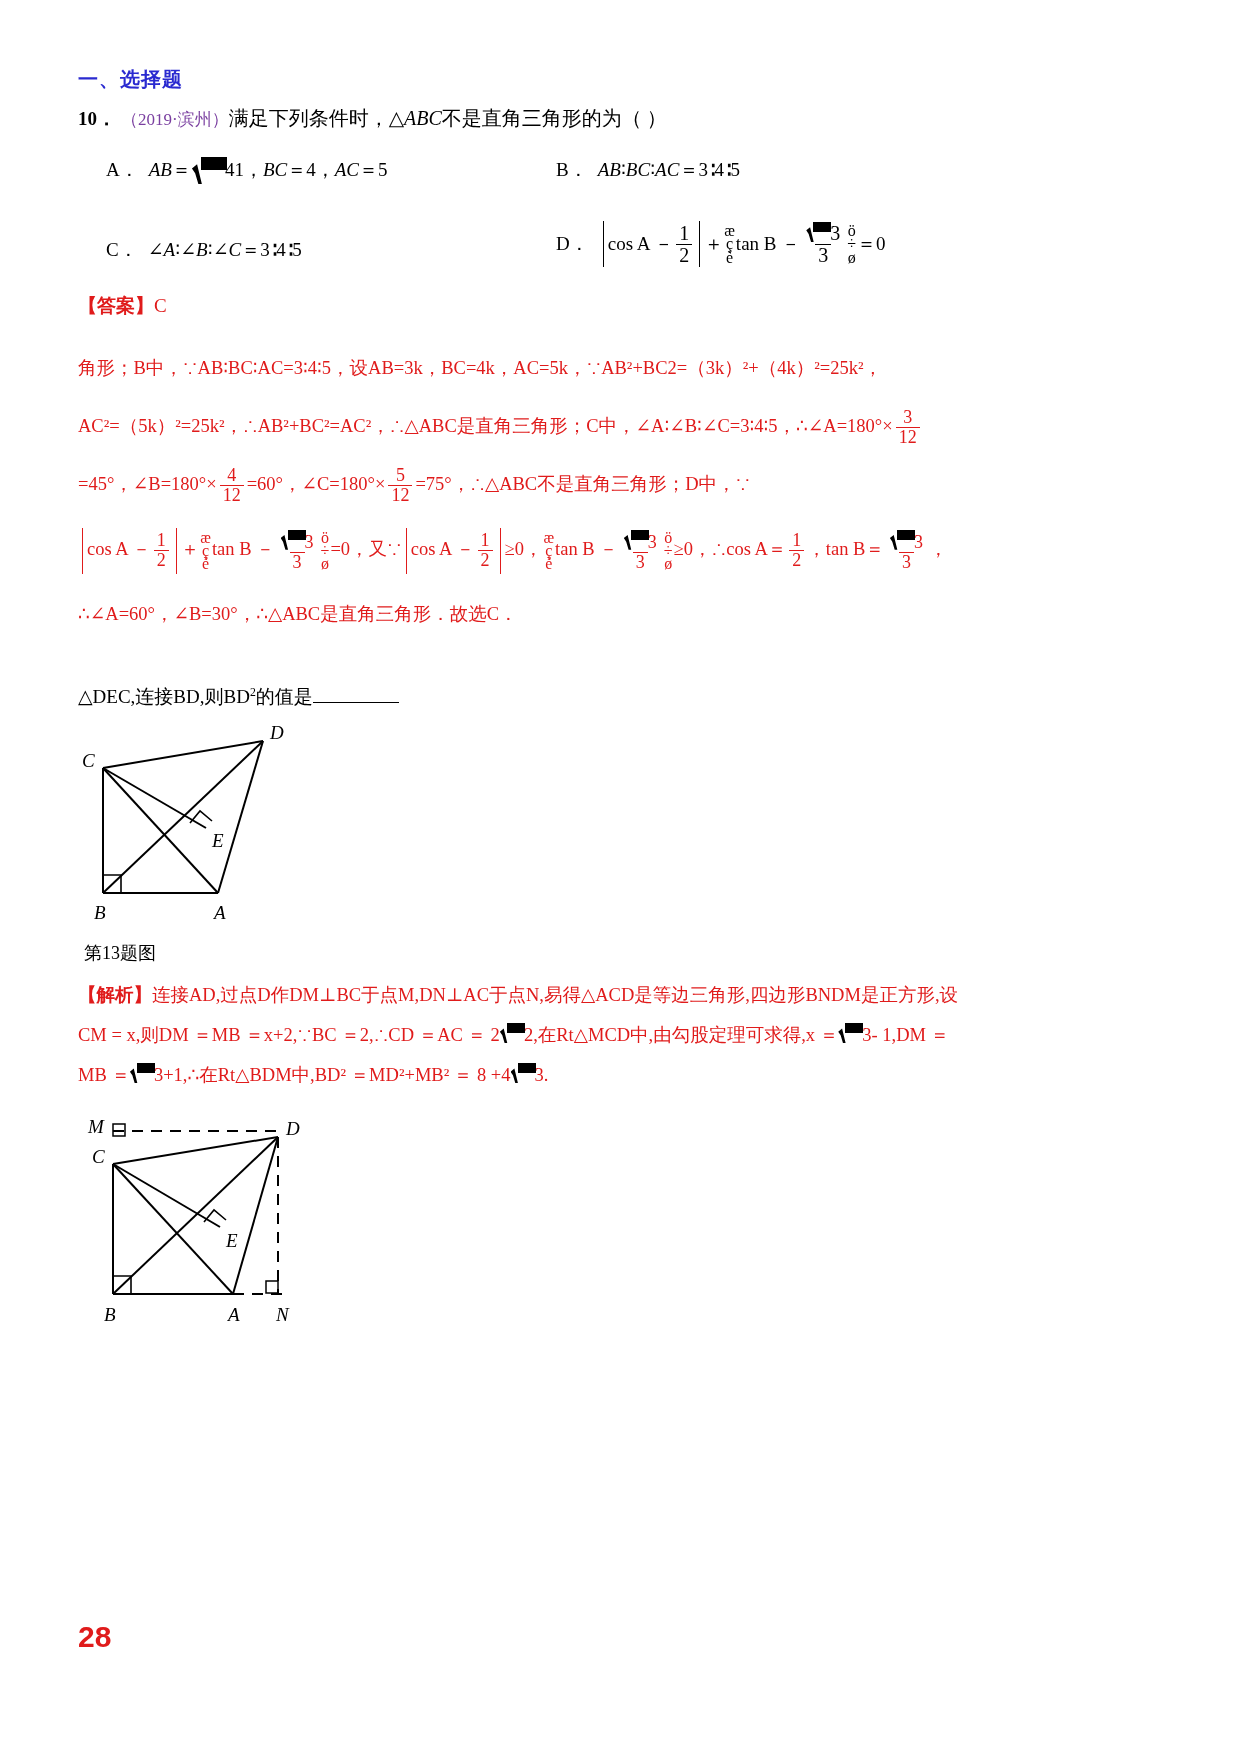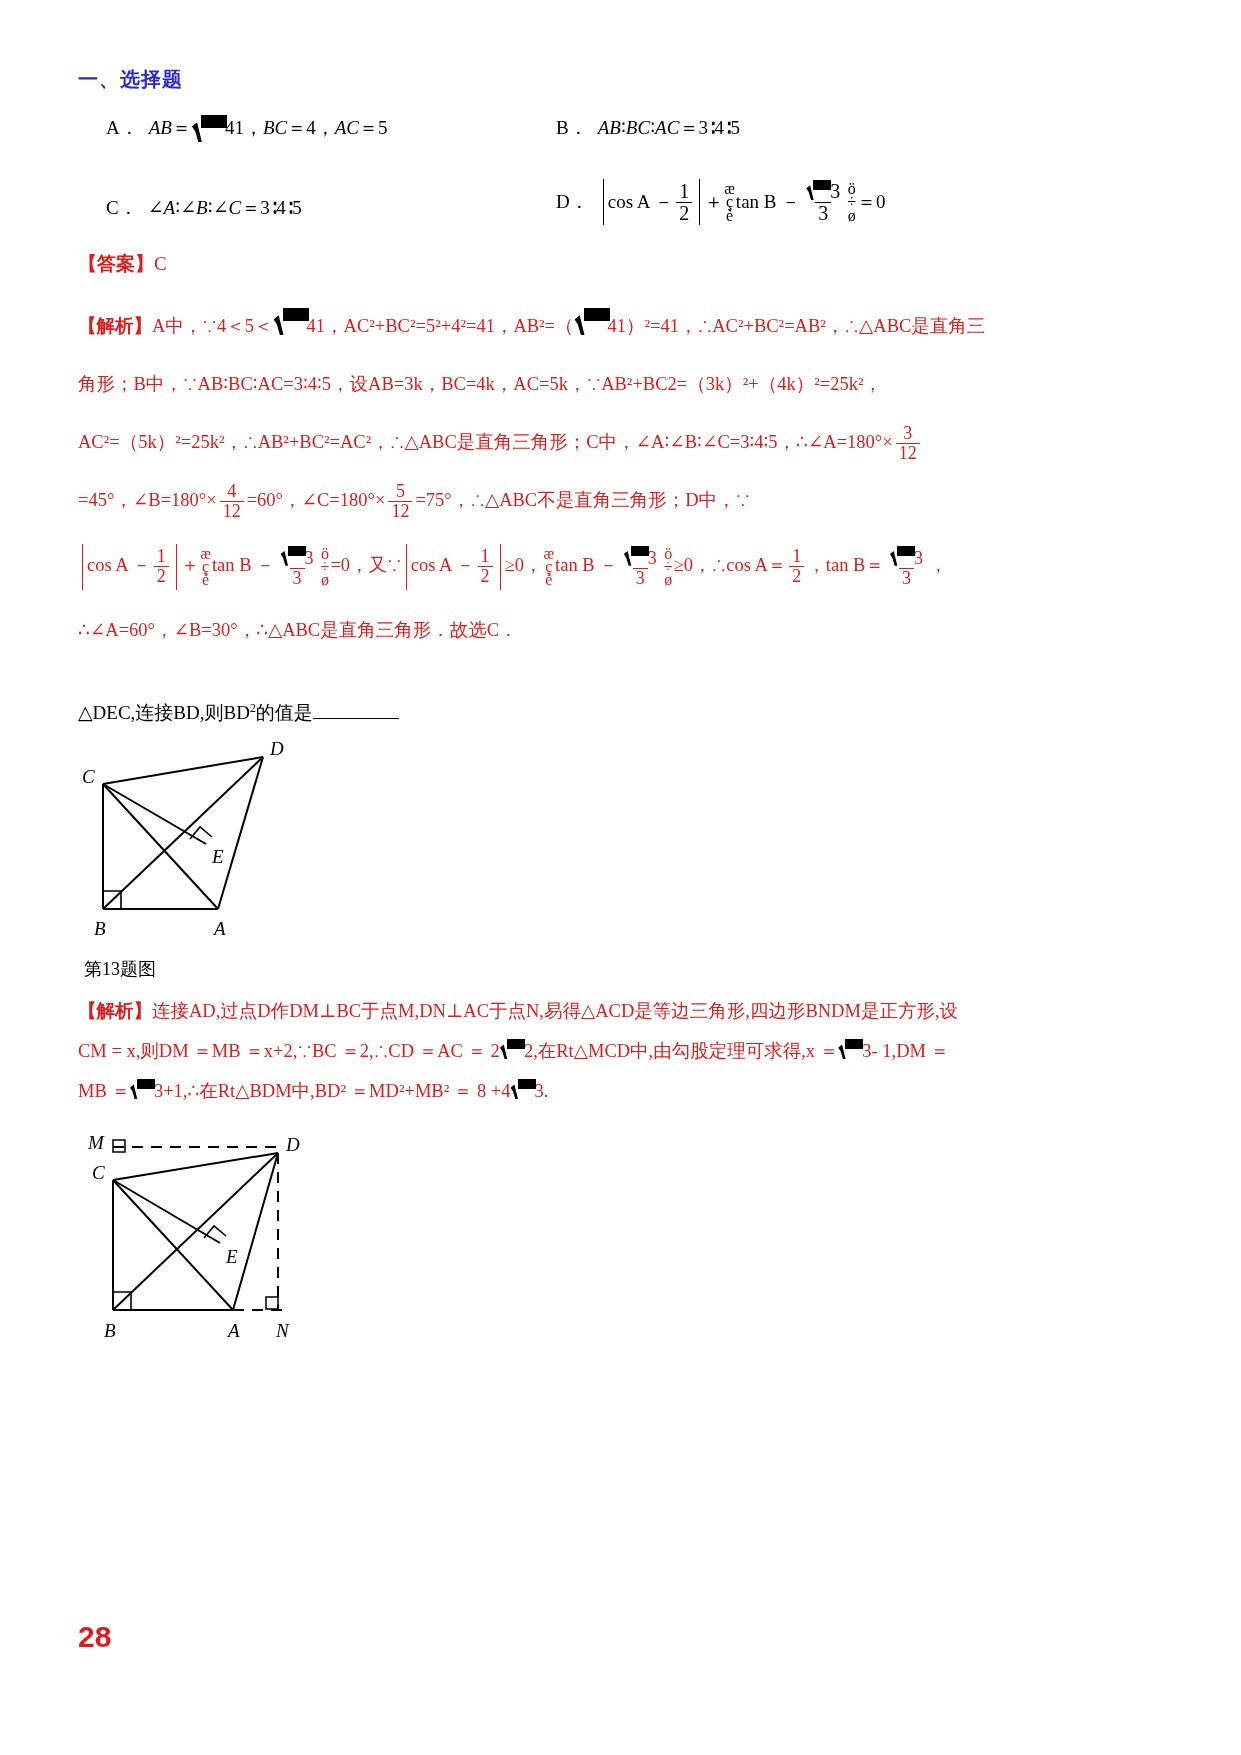--- a/index.html
+++ b/index.html
@@ -159,20 +159,24 @@
   }
 </style>
 </head>
 <body>
 
 <div class="page">
   <div class="content">
 
     <div class="section-title">一、选择题</div>
 
+    <div class="q-stem">
+      <span class="q-num">10．</span>
+      <span class="src">（2019·滨州）</span><span>满足下列条件时，△<span class="ital">ABC</span>不是直角三角形的为（    ）</span>
+    </div>
 
     <div class="opt-row">
       <div class="opt opt-a">
         <span class="opt-lab">A．</span>
         <span><span class="ital">AB</span>＝</span>
         <span class="radical"></span>
         <span>41</span>
         <span>，<span class="ital">BC</span>＝4，<span class="ital">AC</span>＝5</span>
       </div>
       <div class="opt opt-b">
@@ -213,23 +217,20 @@
         </span>
         <span>＝0</span>
       </div>
     </div>
 
     <div class="ans-line">
       <span class="tag">【答案】</span><span>C</span>
     </div>
 
     <div class="exp">
-      <span class="l">
-        <span class="tag">【解析】</span><span>A中，∵4＜5＜</span><span class="radical"></span>41<span>，AC²+BC²=5²+4²=41，AB²=（</span><span class="radical"></span>41<span>）²=41，∴AC²+BC²=AB²，∴△ABC是直角三</span>
-      </span>
       <span class="l">角形；B中，∵AB∶BC∶AC=3∶4∶5，设AB=3k，BC=4k，AC=5k，∵AB²+BC2=（3k）²+（4k）²=25k²，</span>
       <span class="l">
         <span>AC²=（5k）²=25k²，∴AB²+BC²=AC²，∴△ABC是直角三角形；C中，∠A∶∠B∶∠C=3∶4∶5，∴∠A=180°×</span><span class="frac">
             <span class="num">3</span>
             <span class="den">12</span>
           </span>
       </span>
       <span class="l">
         <span>=45°，∠B=180°×</span><span class="frac">
             <span class="num">4</span>

